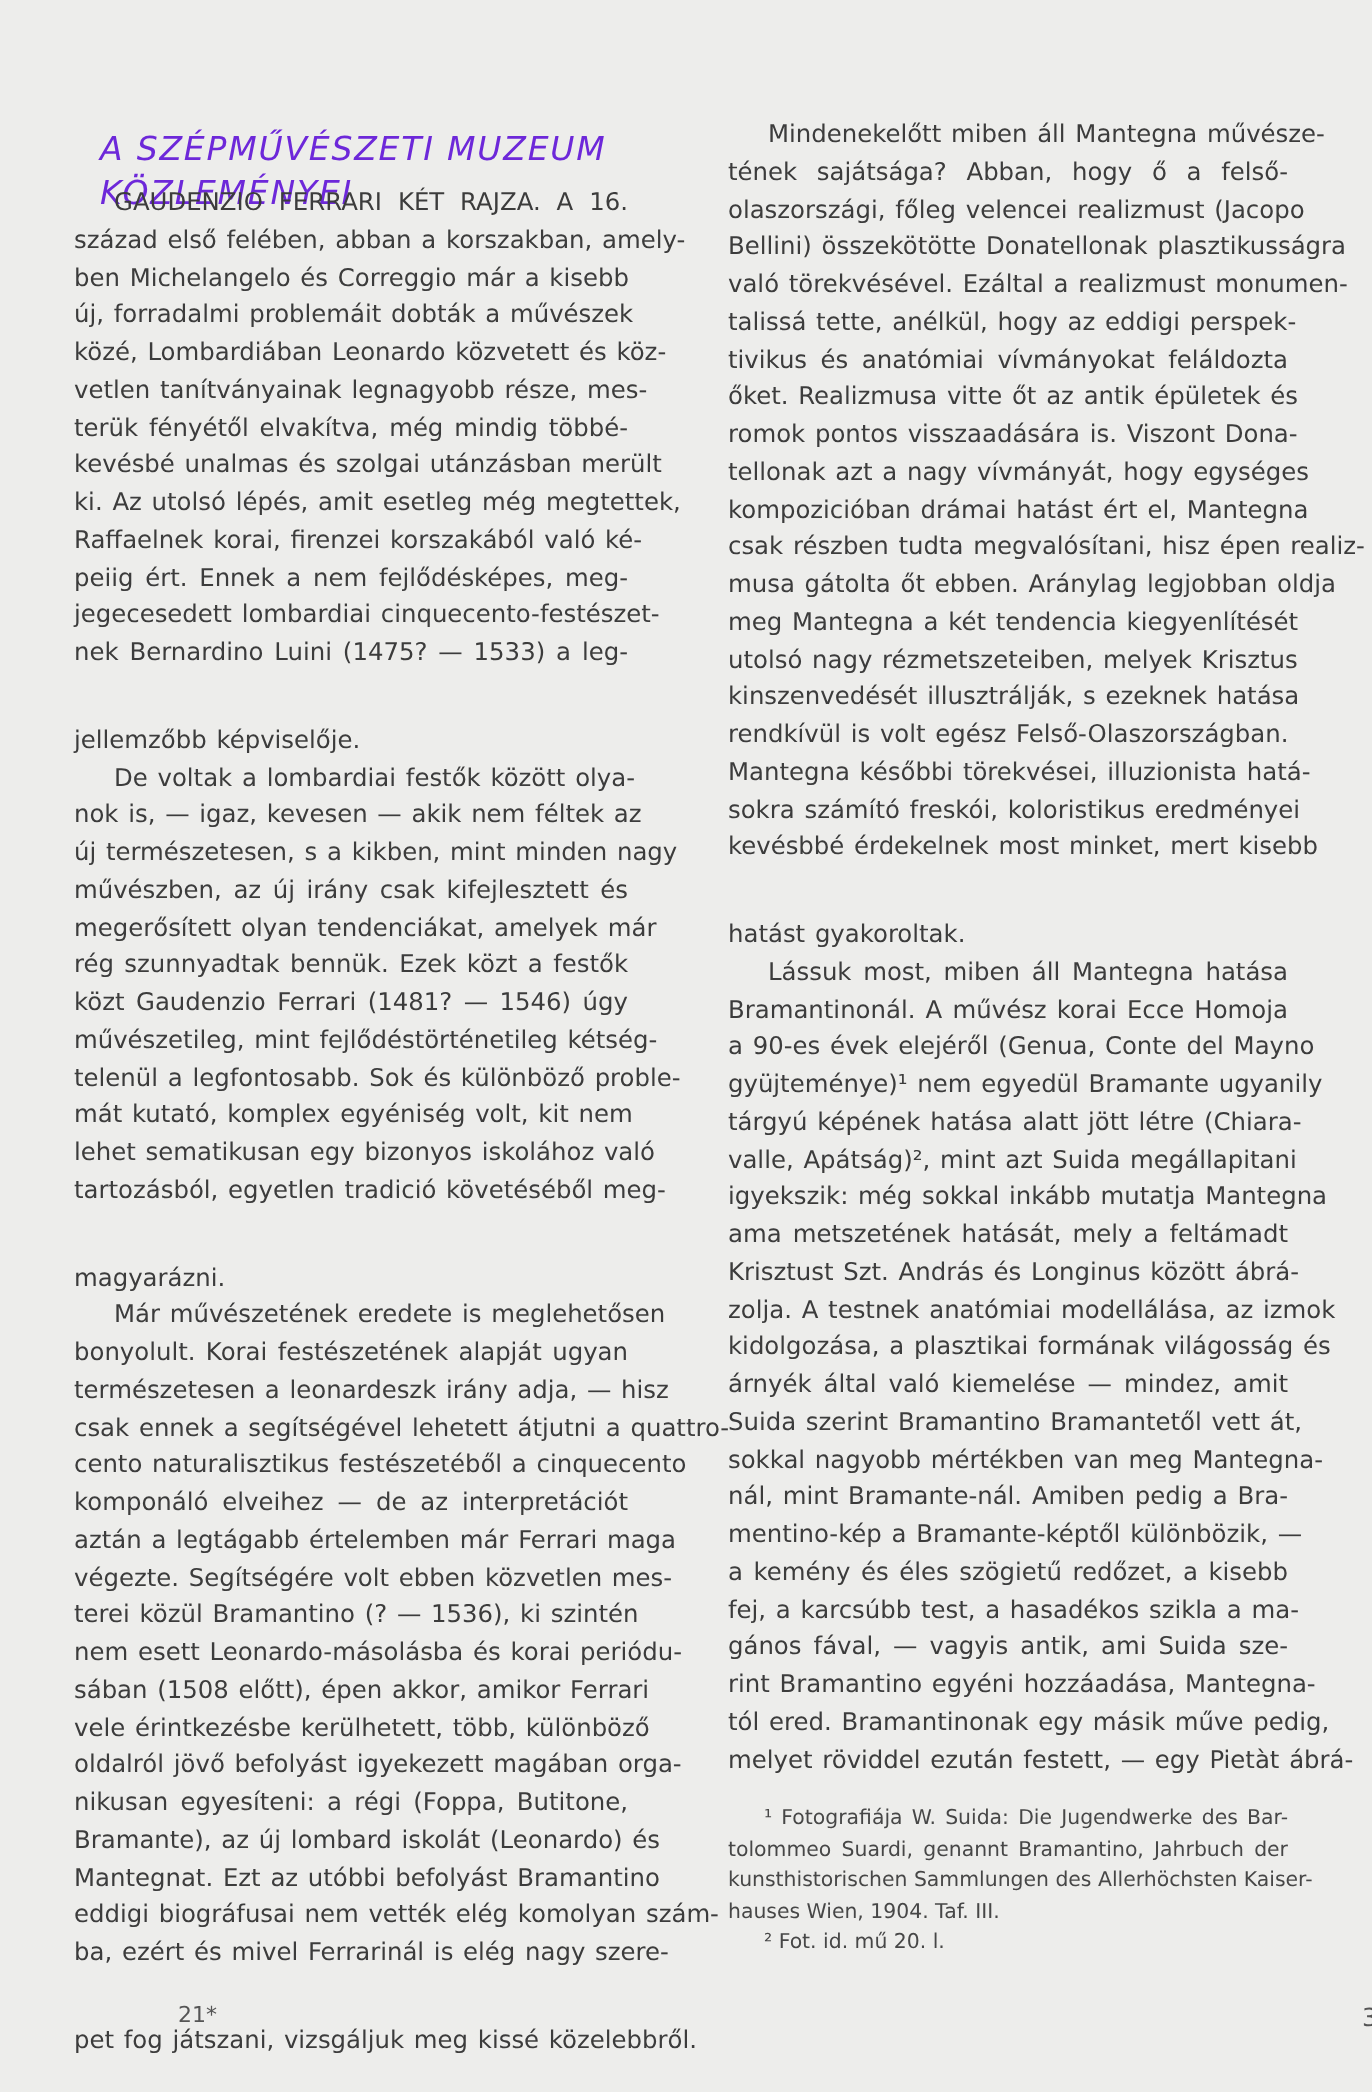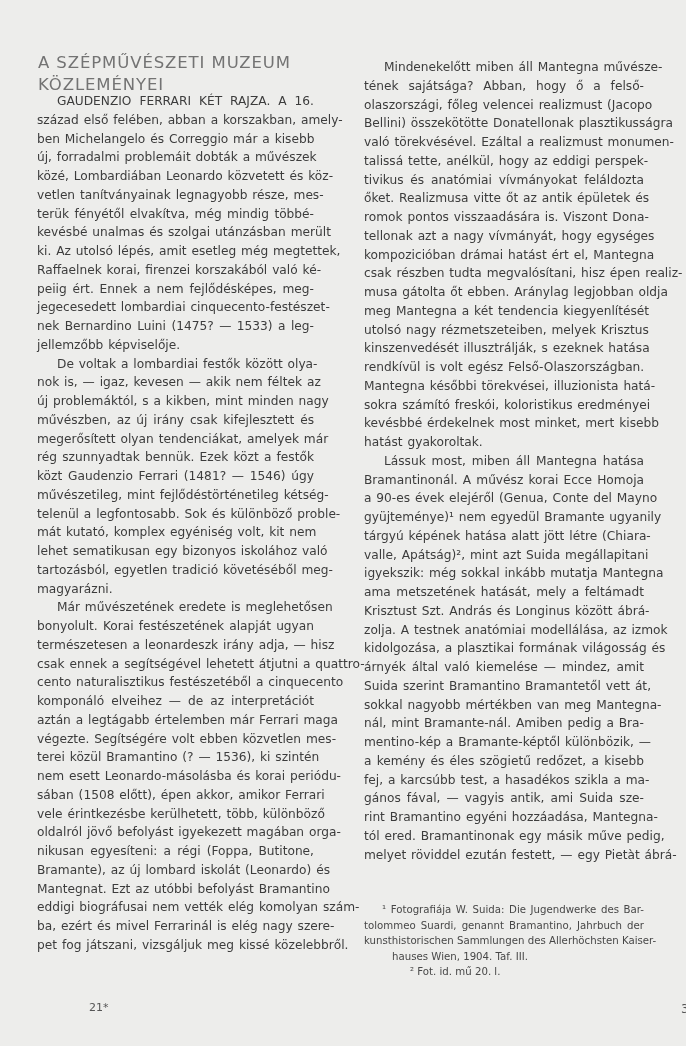--- a/index.html
+++ b/index.html
@@ -7,39 +7,39 @@
     width: 686px; height: 1046px; overflow: hidden;
     background: #ededeb;
     font-family: "DejaVu Sans", sans-serif;
     color: #3c3c3c;
     position: relative;
   }
   .page { position: absolute; inset: 0; }
   .header-title {
     position: absolute; left: 38px; top: 52px;
     font-size: 16.5px; letter-spacing: 0.9px; line-height: 22px;
-    color: #737373; font-weight: normal; margin: 0;
+    color: #6d28d9; font-weight: normal; margin: 12px; font-style: italic;
   }
   .col {
     position: absolute; top: 0;
     font-size: 12.2px; line-height: 18.75px;
     text-align: justify;
     word-spacing: 1px;
   }
   .col-left { left: 37px; width: 277px; top: 92px; }
   .col-right { left: 364px; width: 280px; top: 58px; }
   .line { display: block; white-space: nowrap; text-align-last: justify; text-align: justify; height: 18.75px; overflow: visible; }
-  .line.last { text-align-last: left; }
+  .line.last { text-align-last: left; margin-top: 25px; }
   .line.indent { padding-left: 20px; }
   .footnotes {
     position: absolute; left: 364px; top: 902px; width: 280px;
     font-size: 10.2px; line-height: 15.5px; color: #474747;
   }
   .fn-line { display: block; white-space: nowrap; text-align: justify; text-align-last: justify; height: 15.5px; }
-  .fn-line.last { text-align-last: left; margin-left: 28px; }
+  .fn-line.last { text-align-last: left; }
   .fn-line.indent { padding-left: 18px; }
   .page-num {
     position: absolute; top: 1001px; font-size: 12.5px; color: #555; margin-left: 32px;
   }
   .pn-left { left: 57px; font-size: 11px; }
   .pn-right { left: 649px; }
 </style>
 </head>
 <body>
 
@@ -59,21 +59,21 @@
       <span class="line">terük fényétől elvakítva, még mindig többé-</span>
       <span class="line">kevésbé unalmas és szolgai utánzásban merült</span>
       <span class="line">ki. Az utolsó lépés, amit esetleg még megtettek,</span>
       <span class="line">Raffaelnek korai, firenzei korszakából való ké-</span>
       <span class="line">peiig ért. Ennek a nem fejlődésképes, meg-</span>
       <span class="line">jegecesedett lombardiai cinquecento-festészet-</span>
       <span class="line">nek Bernardino Luini (1475? — 1533) a leg-</span>
       <span class="line last">jellemzőbb képviselője.</span>
       <span class="line indent">De voltak a lombardiai festők között olya-</span>
       <span class="line">nok is, — igaz, kevesen — akik nem féltek az</span>
-      <span class="line">új problemáktól, s a kikben, mint minden nagy</span>
+      <span class="line">új természetesen, s a kikben, mint minden nagy</span>
       <span class="line">művészben, az új irány csak kifejlesztett és</span>
       <span class="line">megerősített olyan tendenciákat, amelyek már</span>
       <span class="line">rég szunnyadtak bennük. Ezek közt a festők</span>
       <span class="line">közt Gaudenzio Ferrari (1481? — 1546) úgy</span>
       <span class="line">művészetileg, mint fejlődéstörténetileg kétség-</span>
       <span class="line">telenül a legfontosabb. Sok és különböző proble-</span>
       <span class="line">mát kutató, komplex egyéniség volt, kit nem</span>
       <span class="line">lehet sematikusan egy bizonyos iskolához való</span>
       <span class="line">tartozásból, egyetlen tradició követéséből meg-</span>
       <span class="line last">magyarázni.</span>

